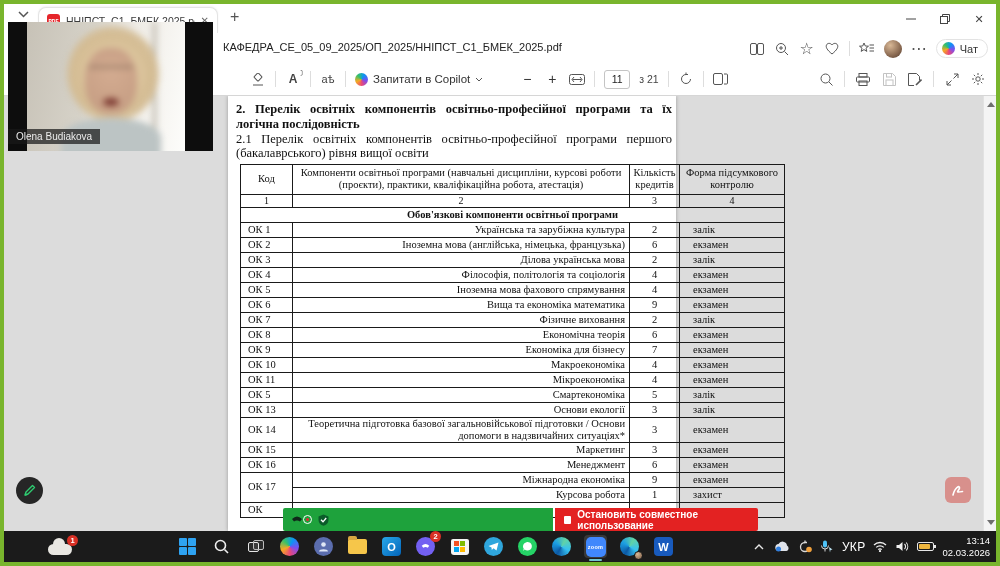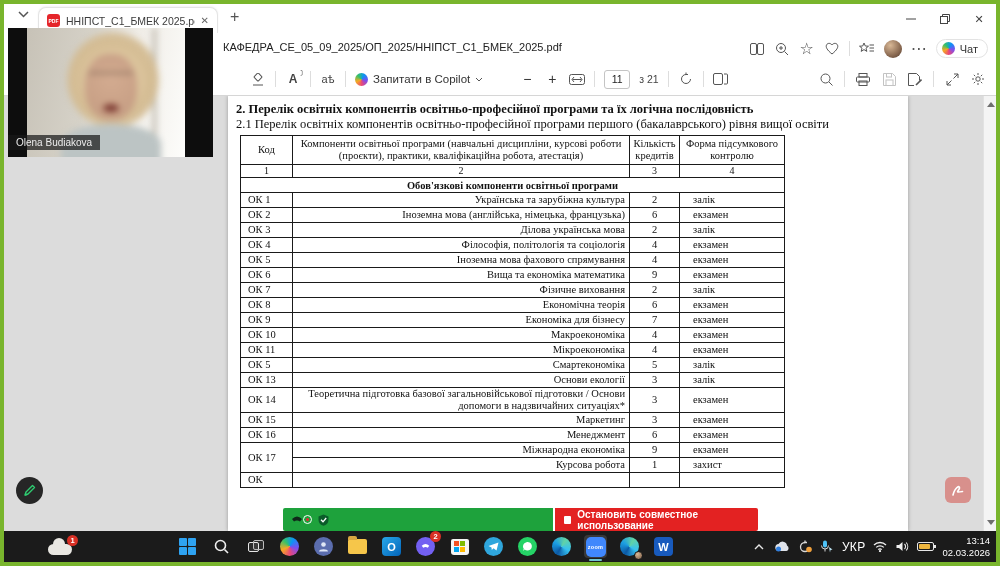--- a/index.html
+++ b/index.html
@@ -53,21 +53,21 @@
   .pagetotal { font-size:10.5px; color:#444; }
   .dim { opacity:.35; }
 
   
   .pdfcontent { position:absolute; left:0; top:92px; width:992px; height:435px; background:#dcdcdc; overflow:hidden; }
   .vscroll { position:absolute; right:0; top:0; width:13px; height:100%; background:#f4f4f4; border-left:1px solid #e2e2e2; }
   .scr-up, .scr-dn { position:absolute; left:3px; width:0; height:0; border-left:4px solid transparent; border-right:4px solid transparent; cursor:pointer; }
   .scr-up { top:6px; border-bottom:5px solid #6f6f6f; }
   .scr-dn { bottom:6px; border-top:5px solid #6f6f6f; }
 
-  .page { position:absolute; left:224px; top:0; width:680px; height:100%; background:#fff;
+  .page { position:absolute; left:224px; top:0; width:448px; height:100%; background:#fff;
           box-shadow:0 0 4px rgba(0,0,0,.3); padding:6px 4px 0 8px;
           font-family:"Liberation Serif","DejaVu Serif",serif; color:#111; }
   .doc-heading { font-size:12.5px; font-weight:bold; line-height:1.18; text-align:justify; }
   .doc-subheading { font-size:12.5px; line-height:1.18; text-align:justify; }
 
   table.comp { border-collapse:collapse; table-layout:fixed; width:544px; margin:3px 0 0 4px;
                font-size:10.5px; color:#111; }
   .comp td, .comp th { border:1px solid #1a1a1a; vertical-align:middle; }
   .comp thead th { font-weight:normal; text-align:center; line-height:1.18; padding:2px 3px; font-size:10.5px; }
   .numrow td { text-align:center; height:13px; font-size:10px; line-height:10px; }
@@ -76,21 +76,21 @@
   .c-code { padding-left:7px; }
   .c-name { padding-left:5px; padding-right:4px;text-align:right; }
   .c-cred { text-align:center; }
   .c-form { padding-left:13px; }
   .partial td { height:18px; }
 
   .acrobat-btn { position:absolute; right:25px; bottom:28px; width:26px; height:26px; border-radius:6px;
                  background:rgba(213,93,86,.6); display:flex; align-items:center; justify-content:center; cursor:pointer; }
 
   
-  .webcam { position:absolute; left:8px; top:28px; width:205px; height:129px; background:#0d0d0d; z-index:30; cursor:move; }
+  .webcam { position:absolute; left:8px; top:22px; width:205px; height:129px; background:#0d0d0d; z-index:30; cursor:move; }
   .video { position:absolute; left:19px; top:0; width:158px; height:129px; overflow:hidden;
            background:linear-gradient(100deg,#c7c2b7 0%,#d6d2c8 38%,#efece6 62%,#fdfdfb 100%); }
   .vblur { position:absolute; inset:0; filter:blur(3px); }
   .win-frame { position:absolute; right:28px; top:0; width:5px; height:100%; background:#b9b3a6; opacity:.7; }
   .hair { position:absolute; left:40px; top:4px; width:92px; height:96px; border-radius:50%;
           background:radial-gradient(circle,#e0c9a2 30%,#d3bb92 60%,rgba(211,187,146,0)); }
   .face { position:absolute; left:58px; top:26px; width:52px; height:66px; border-radius:45%;
           background:radial-gradient(circle at 50% 40%,#d3ab90,#c29a80); }
   .glasses { position:absolute; left:62px; top:44px; width:44px; height:12px;
              border-top:2px solid rgba(90,75,60,.55); }

